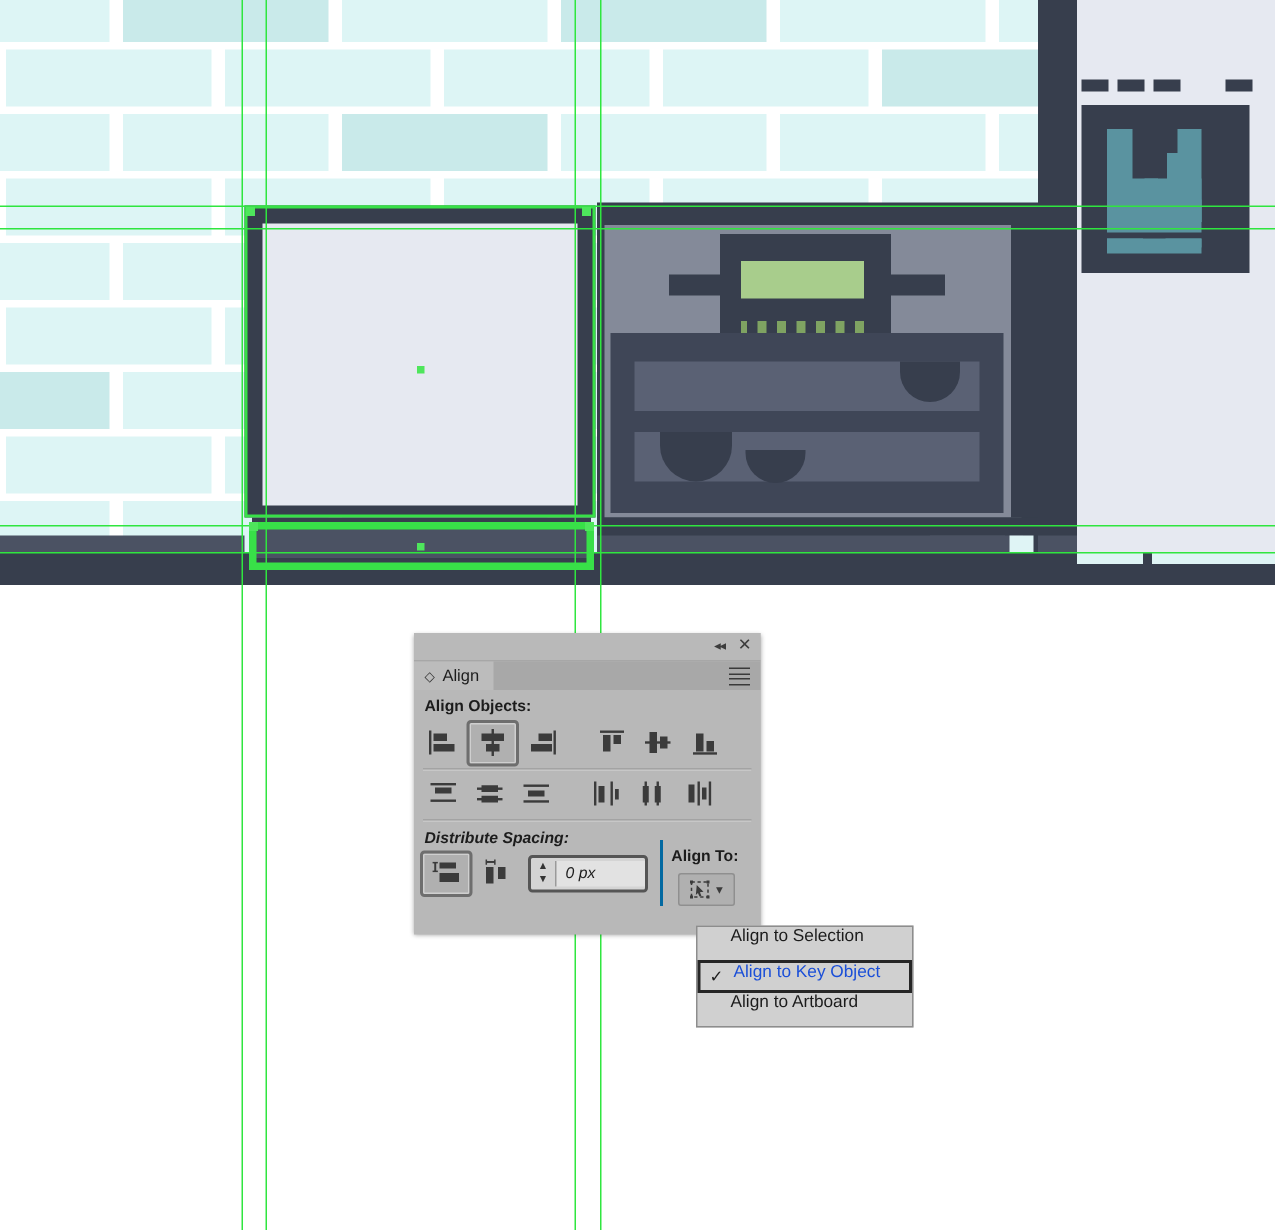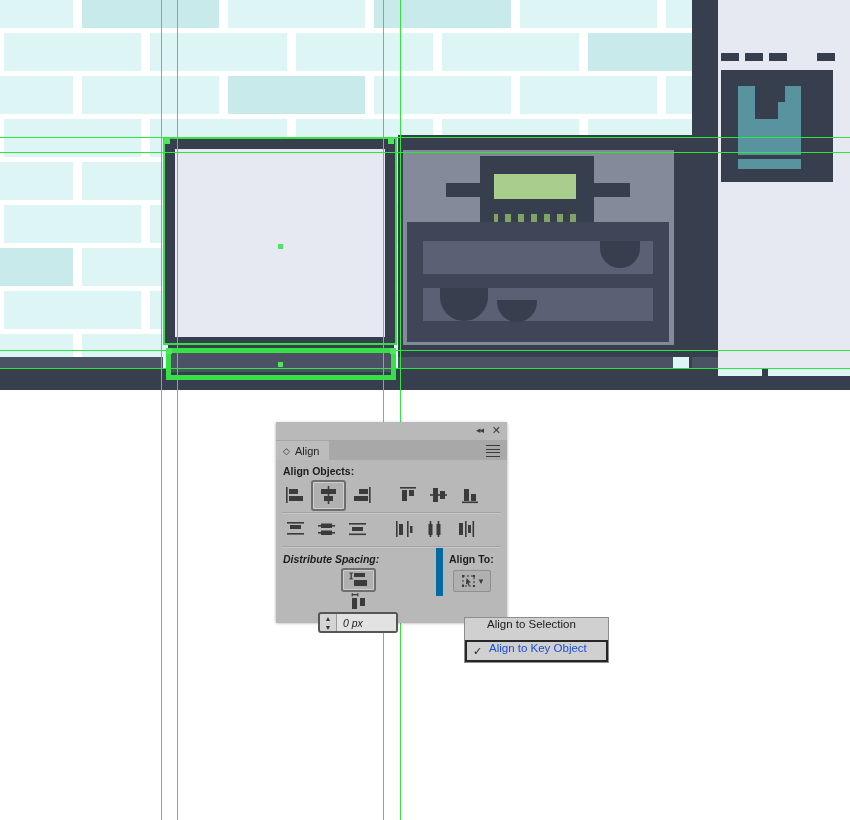--- a/index.html
+++ b/index.html
@@ -82,21 +82,21 @@
   .pnl-body{position:relative;background:#b8b8b8;height:163px;}
   .sec-label{font-size:10.5px;color:#1c1c1c;padding:5px 0 3px 7px;font-weight:bold;}
   .icon-row{display:flex;align-items:center;height:30px;padding-left:4px;}
   .icon-btn{width:31px;height:27px;display:flex;align-items:center;justify-content:center;cursor:pointer;}
   .icon-btn.sel{border:2px solid #6e6e6e;border-radius:3px;background:#b0b0b0;box-shadow:inset 0 0 0 1px #cfcfcf;}
   .gap{width:15px;}
   .divider{height:1px;background:#a3a3a3;border-bottom:1px solid #c7c7c7;margin:2px 6px 0 6px;}
 
   .bottom-sec{display:flex;}
   .bs-left{width:165px;font-style:italic;}
-  .bs-right{width:66px;border-left:7px solid #0369a1;}
+  .bs-right{width:66px;border-left:2px solid #0369a1;margin-top:12px;}
   .spin-field{display:flex;align-items:center;height:21px;border:2px solid #555;border-radius:3px;background:#d4d4d4;width:76px;}
   .spin-arrows{width:16px;display:flex;flex-direction:column;align-items:center;justify-content:center;gap:2px;color:#333;font-size:7px;}
   .spin-val{flex:1;height:17px;background:#e2e2e2;border-left:1px solid #9a9a9a;display:flex;align-items:center;padding-left:6px;font-size:10.5px;color:#1c1c1c;}
   .alignto-btn{margin:2px 0 0 10px;width:36px;height:20px;background:#b0b0b0;border:1px solid #8f8f8f;border-radius:2px;
                display:flex;align-items:center;justify-content:center;gap:1px;cursor:pointer;}
 
   
   #dropdown{position:absolute;left:464px;top:617px;width:143px;background:#d0d0d0;border:1px solid #8d8d8d;}
   .dd-item{height:22px;display:flex;font-size:11.5px;color:#1b1b1b;padding-left:22px;position:relative;cursor:pointer;}
   .dd-item.active{background:#d0d0d0;color:#1b4fd8;border:2px solid #262626;height:22px;box-sizing:border-box;}
@@ -362,21 +362,21 @@
             <rect x="17.5" y="2" width="1.6" height="16" fill="#3b3b3b"></rect>
           </svg>
       </div>
     </div>
 
     <div class="divider"></div>
 
     <div class="bottom-sec">
       <div class="bs-left">
         <div class="sec-label">Distribute Spacing:</div>
-        <div class="icon-row" style="height:28px;flex-direction:column;">
+        <div class="icon-row" style="height:28px;">
           <div class="icon-btn sel">
             <svg width="21" height="20" viewBox="0 0 21 20">
                 <rect x="2.5" y="3" width="1.3" height="6" fill="#3b3b3b"></rect>
                 <rect x="1.4" y="2.6" width="3.5" height="1" fill="#3b3b3b"></rect>
                 <rect x="1.4" y="8.4" width="3.5" height="1" fill="#3b3b3b"></rect>
                 <rect x="6" y="3" width="11" height="4" fill="#3b3b3b"></rect>
                 <rect x="6" y="10" width="13" height="6" fill="#3b3b3b"></rect>
               </svg>
           </div>
           <div class="icon-btn">
@@ -418,13 +418,16 @@
 </div>
 
 <div id="dropdown">
   <div class="dd-item">
     <span>Align to Selection</span>
   </div>
   <div class="dd-item active">
     <span class="dd-check">✓</span>
     <span>Align to Key Object</span>
   </div>
+  <div class="dd-item">
+    <span>Align to Artboard</span>
+  </div>
 </div>
 
 </body></html>

